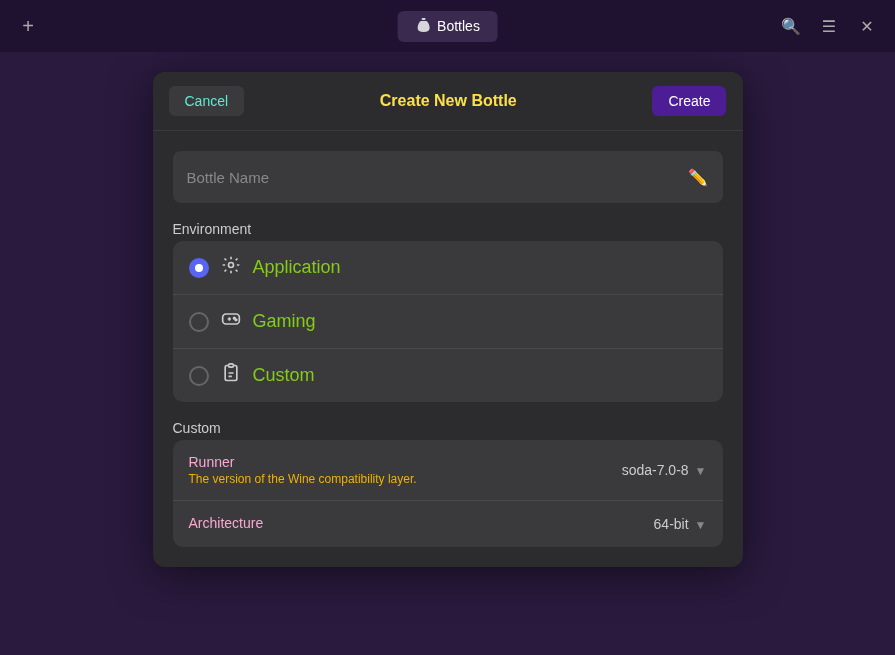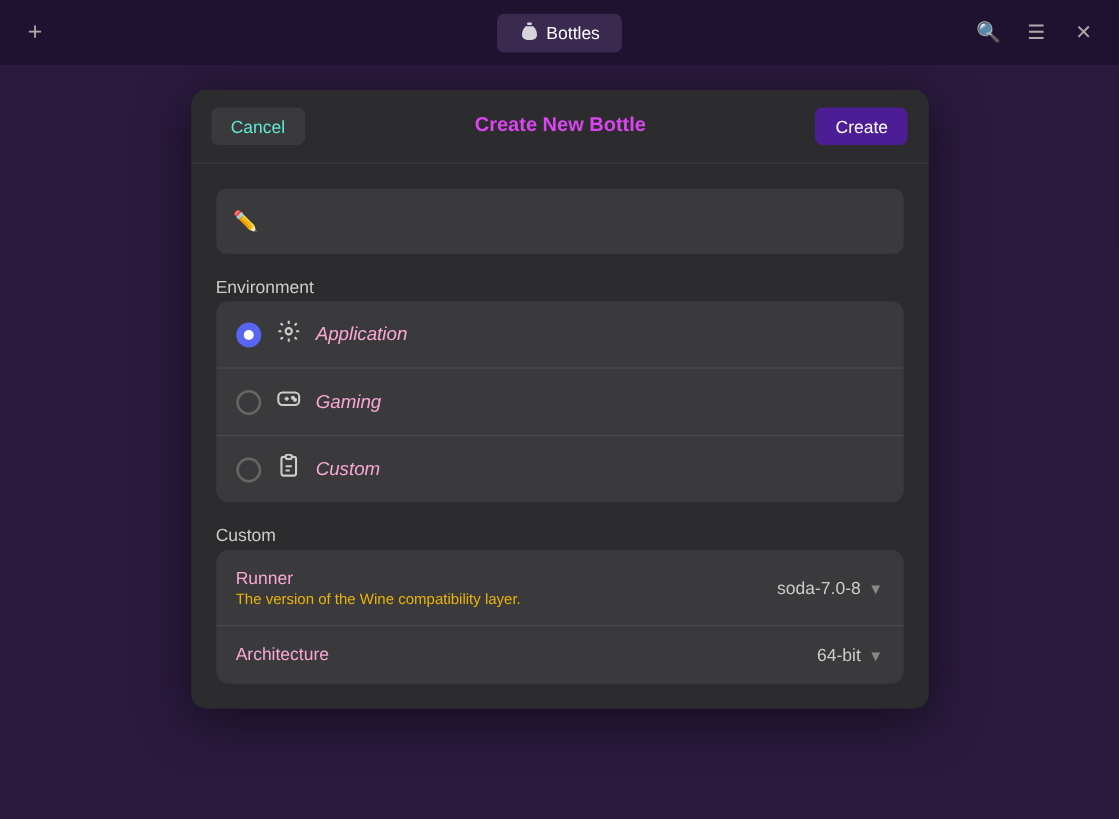--- a/index.html
+++ b/index.html
@@ -124,21 +124,21 @@
       background: #3a3a3c;
       border: none;
       color: #5eead4;
       padding: 7px 16px;
       border-radius: 6px;
       font-size: 14px;
       cursor: pointer;
     }
 
     .dialog-title {
-      color: #d946ef;
+      color: #fde047;
       font-size: 16px;
       font-weight: 600;
     }
 
     .create-btn {
       background: #4c1d95;
       border: none;
       color: #fff;
       padding: 7px 16px;
       border-radius: 6px;
@@ -235,23 +235,22 @@
       border-radius: 50%;
       background: #fff;
     }
 
     .radio-icon {
       font-size: 18px;
       color: #ccc;
     }
 
     .radio-text {
-      color: #f9a8d4;
-      font-size: 15px;
-      font-style: italic;
+      color: #84cc16;
+      font-size: 18px;
     }
 
     
     .custom-section-label {
       color: #ccc;
       font-size: 14px;
       font-weight: 500;
       margin-bottom: 4px;
     }
 
@@ -355,20 +354,21 @@
 
     <div class="dialog-header">
       <button class="cancel-btn">Cancel</button>
       <span class="dialog-title">Create New Bottle</span>
       <button class="create-btn">Create</button>
     </div>
 
     <div class="dialog-body">
 
       <div class="name-input-wrapper">
+        <input class="name-input" type="text" placeholder="Bottle Name" style="">
         <span class="edit-icon">✏️</span>
       </div>
 
       <div>
         <div class="section-label">Environment</div>
 
         <div class="radio-group">
 
           <div class="radio-item">
             <div class="radio-circle selected">

